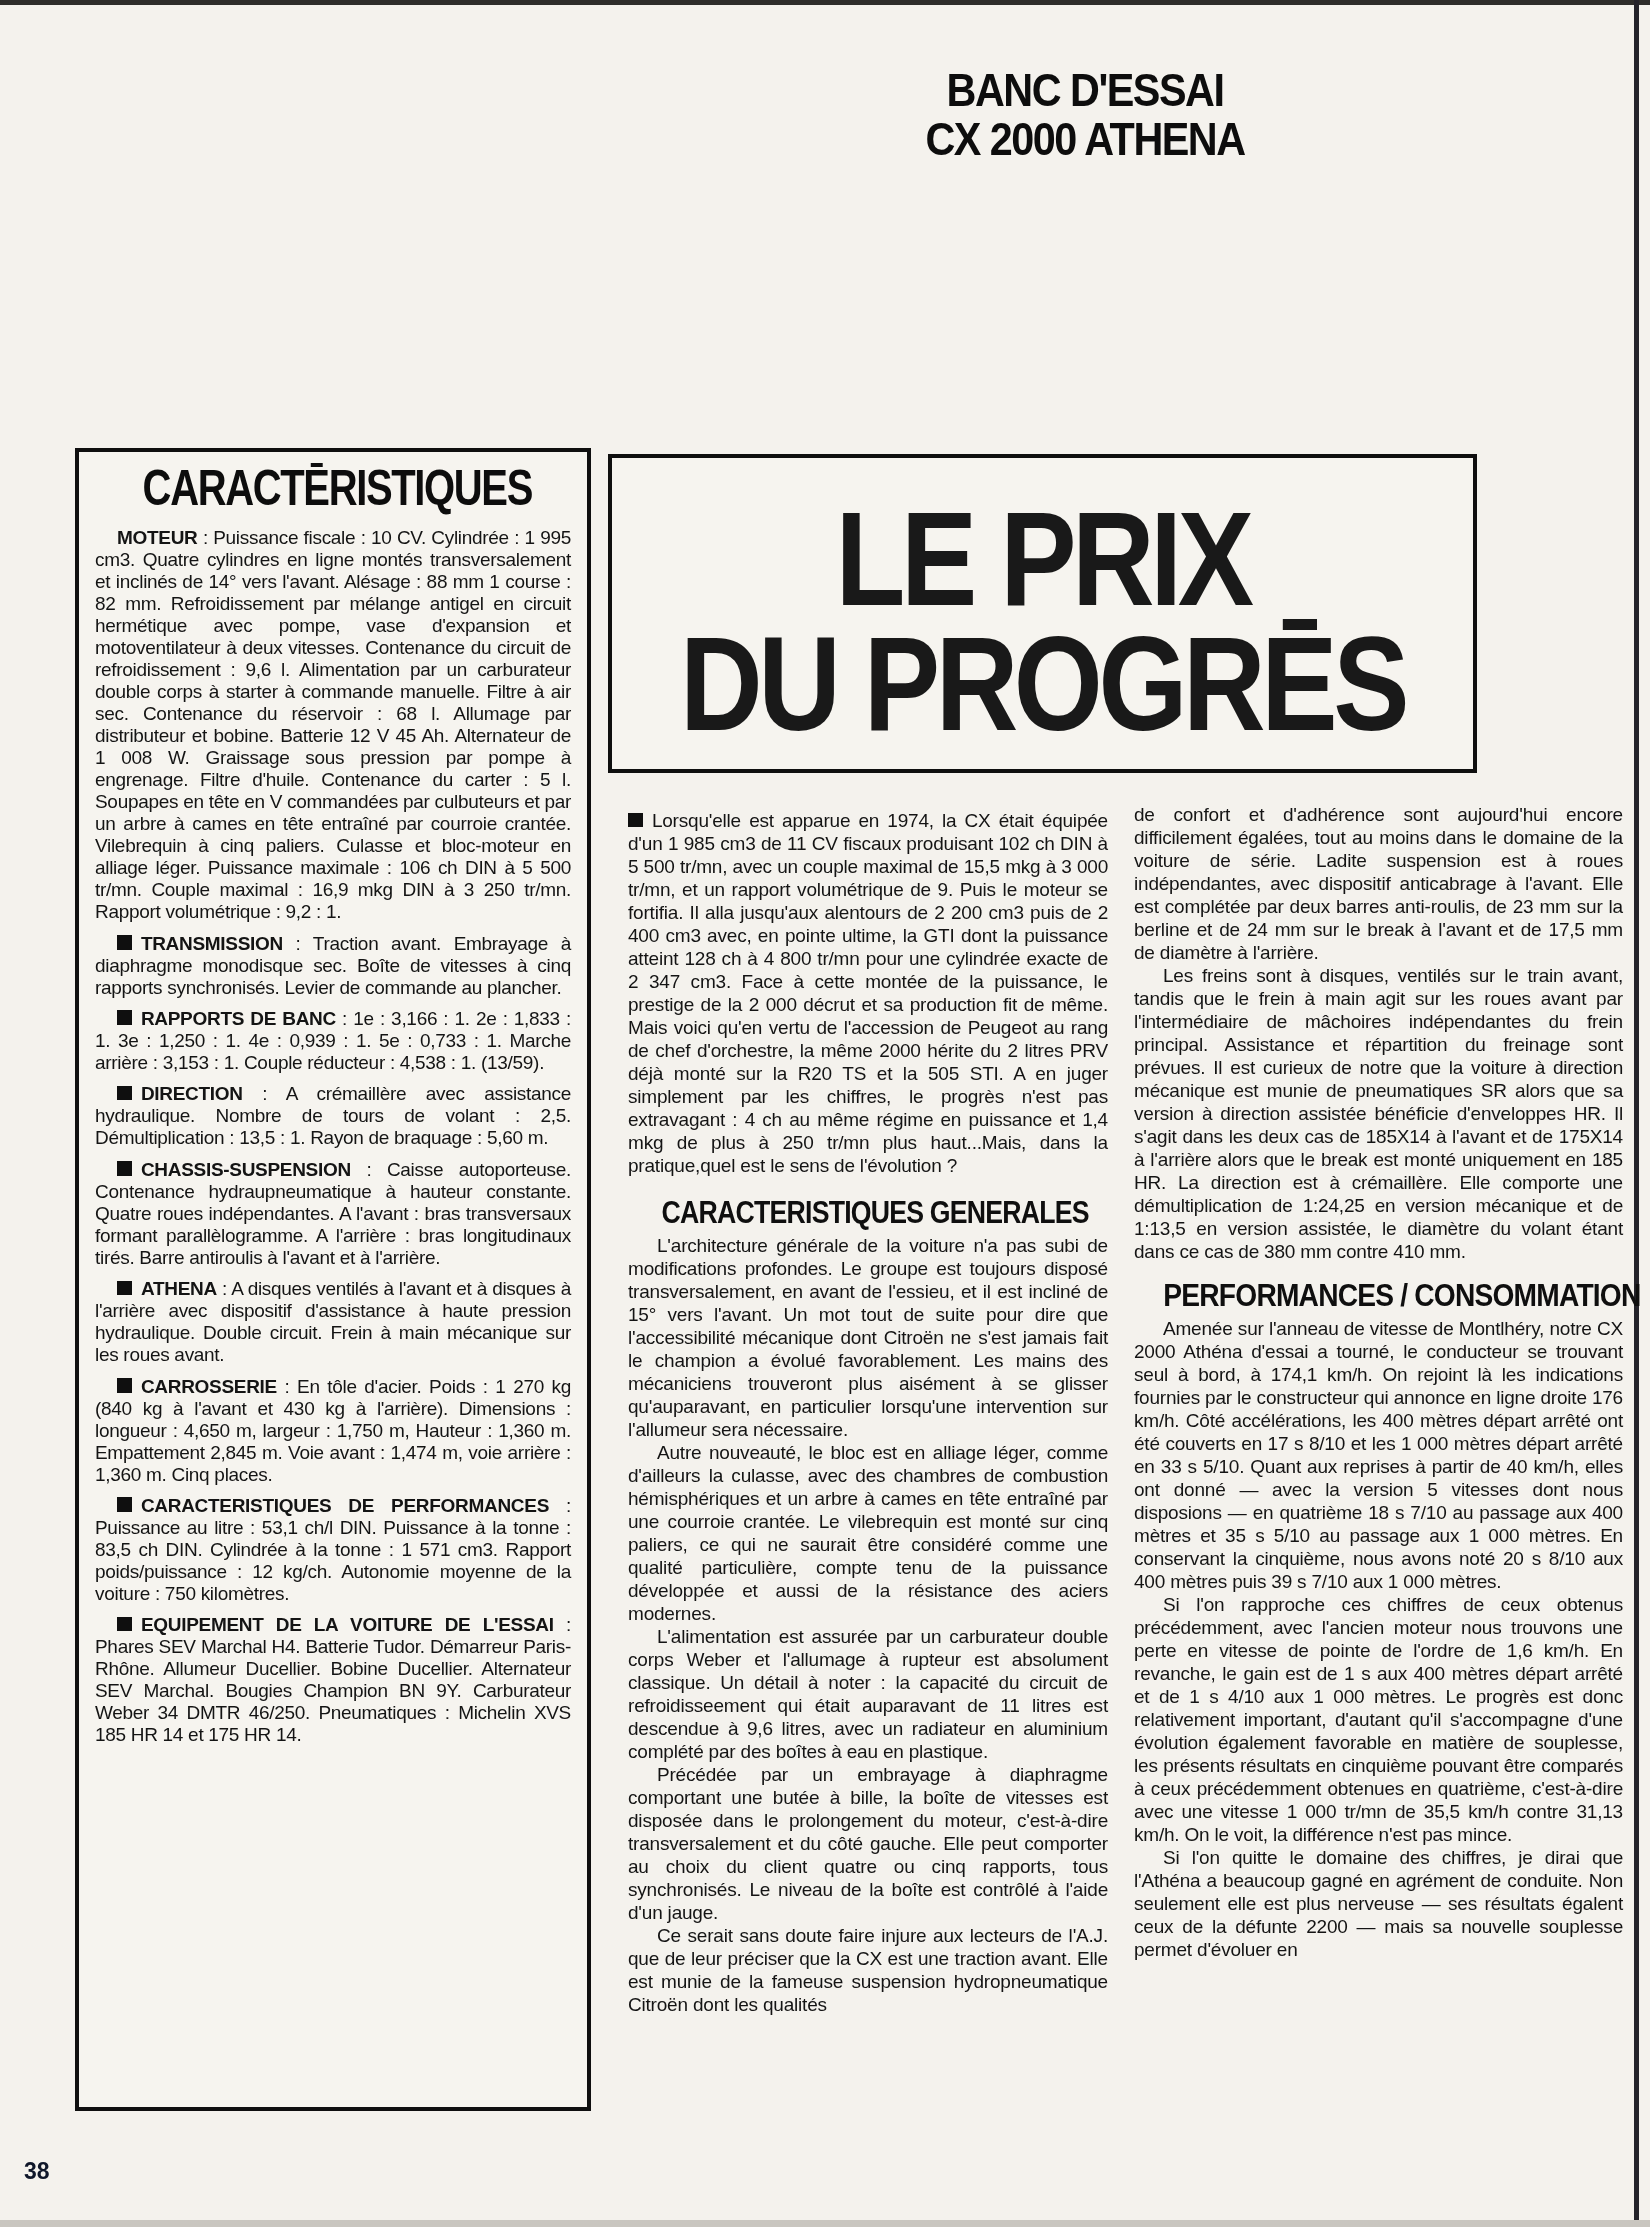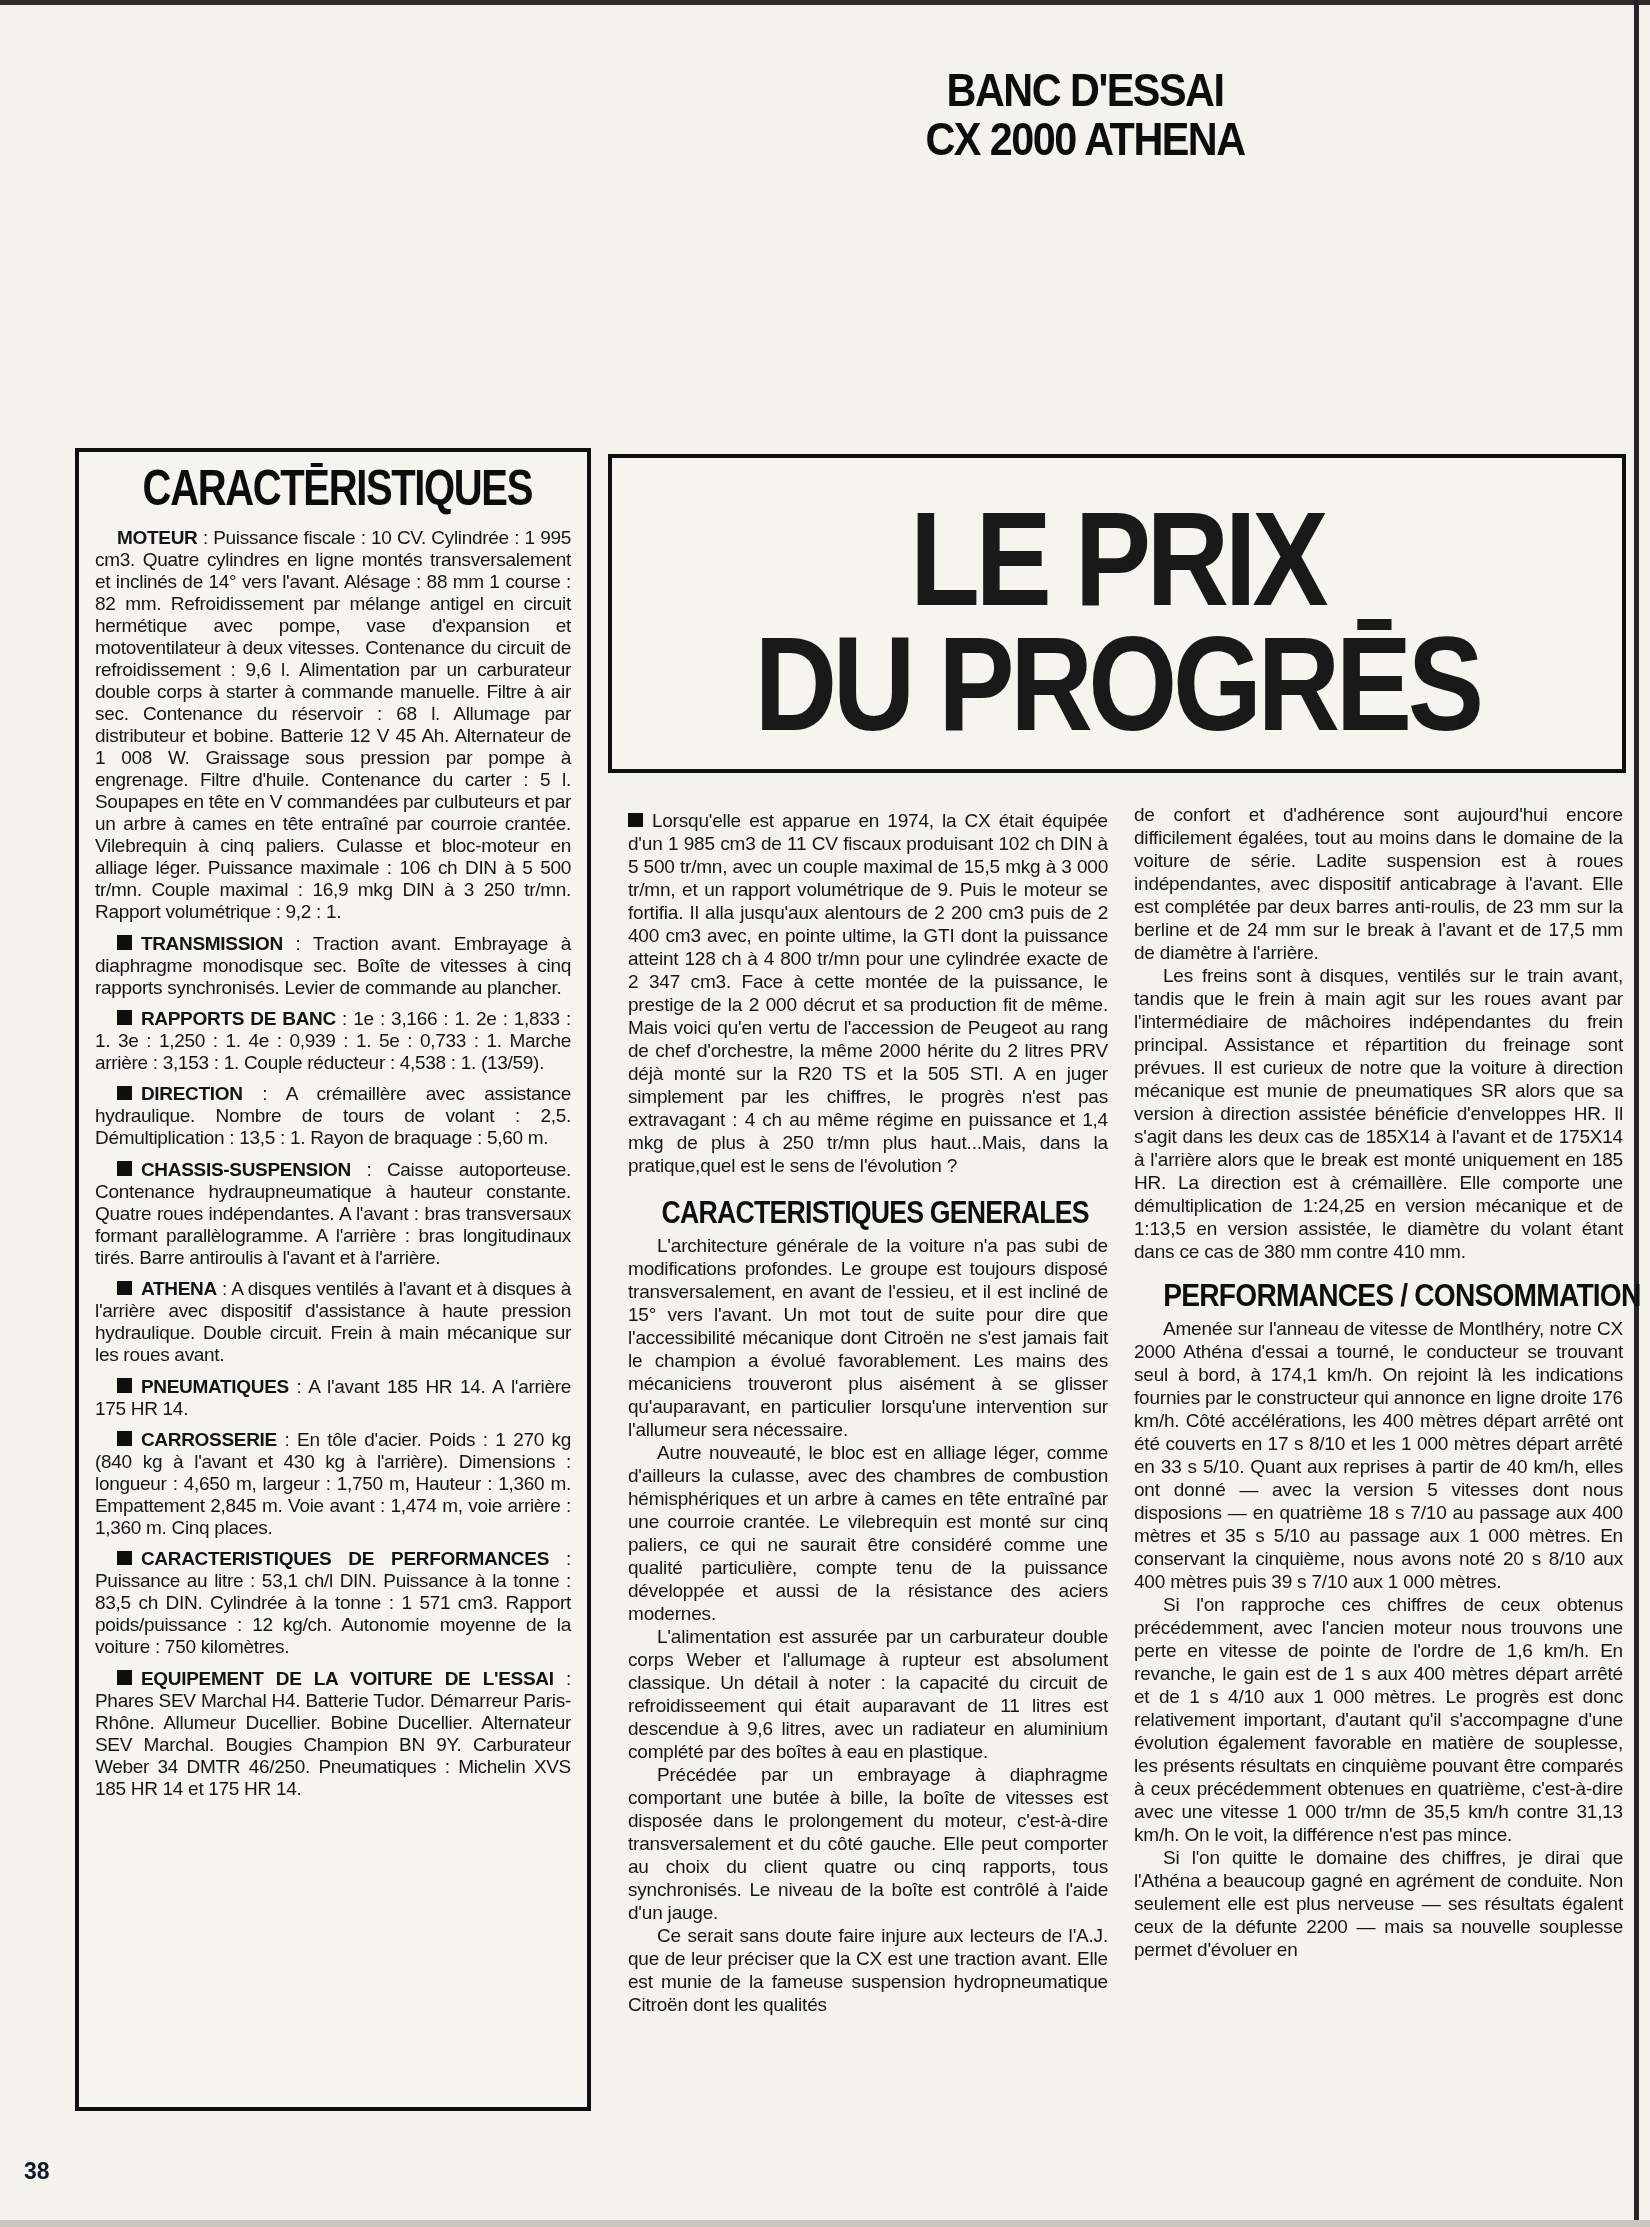--- a/index.html
+++ b/index.html
@@ -7,21 +7,21 @@
         font-family:"Liberation Sans",sans-serif;color:#141414;}
   
   .edge-top{position:absolute;left:0;top:0;width:100%;height:5.1px;background:#2e2d2b;}
   .edge-right{position:absolute;left:1634px;top:0;width:5.1px;height:100%;background:#24232a;}
   .edge-bottom{position:absolute;left:0;bottom:0;width:100%;height:6.8px;background:#c9c6c0;}
 
   .banner{position:absolute;left:837px;top:65px;width:496px;text-align:center;
           font-weight:700;font-size:47px;line-height:49px;letter-spacing:-1.7px;color:#0d0d0d;
           transform:scaleX(.88);transform-origin:center top;}
 
-  .headline-box{position:absolute;left:608px;top:454px;width:1018px;height:319px;
+  .headline-box{position:absolute;left:608px;top:454px;width:869px;height:319px;
           border:4.3px solid #0f0f0f;box-sizing:border-box;background:#f6f4ef;}
   .headline-line{width:100%;text-align:center;font-weight:700;font-size:133px;line-height:125px;
           letter-spacing:-5.1px;color:#191919;transform:scaleX(.86);transform-origin:center;}
   .headline-inner{padding-top:39px;}
 
   .specs-box{position:absolute;left:75px;top:448px;width:516px;height:1663px;
           border:4.3px solid #0f0f0f;box-sizing:border-box;background:#f6f4ef;
           padding:8.5px 16px 8.5px 16px;overflow:hidden;}
   .specs-title{text-align:center;font-weight:700;font-size:50px;line-height:53px;letter-spacing:-1.7px;
           color:#0d0d0d;transform:scaleX(.80);transform-origin:center;margin:1.7px 0 12px 0;}
@@ -70,21 +70,20 @@
     <p class="spec"><span class="sq"></span><b>TRANSMISSION</b><span> : Traction avant. Embrayage à diaphragme monodisque sec. Boîte de vitesses à cinq rapports synchronisés. Levier de commande au plancher.</span></p>
 
     <p class="spec"><span class="sq"></span><b>RAPPORTS DE BANC</b><span> : 1e : 3,166 : 1. 2e : 1,833 : 1. 3e : 1,250 : 1. 4e : 0,939 : 1. 5e : 0,733 : 1. Marche arrière : 3,153 : 1. Couple réducteur : 4,538 : 1. (13/59).</span></p>
 
     <p class="spec"><span class="sq"></span><b>DIRECTION</b><span> : A crémaillère avec assistance hydraulique. Nombre de tours de volant : 2,5. Démultiplication : 13,5 : 1. Rayon de braquage : 5,60 m.</span></p>
 
     <p class="spec"><span class="sq"></span><b>CHASSIS-SUSPENSION</b><span> : Caisse autoporteuse. Contenance hydraupneumatique à hauteur constante. Quatre roues indépendantes. A l'avant : bras transversaux formant parallèlogramme. A l'arrière : bras longitudinaux tirés. Barre antiroulis à l'avant et à l'arrière.</span></p>
 
     <p class="spec"><span class="sq"></span><b>ATHENA</b><span> : A disques ventilés à l'avant et à disques à l'arrière avec dispositif d'assistance à haute pression hydraulique. Double circuit. Frein à main mécanique sur les roues avant.</span></p>
 
-    <p class="spec"><span class="sq"></span><b>PNEUMATIQUES</b><span> : A l'avant 185 HR 14. A l'arrière 175 HR 14.</span></p>
 
     <p class="spec"><span class="sq"></span><b>CARROSSERIE</b><span> : En tôle d'acier. Poids : 1 270 kg (840 kg à l'avant et 430 kg à l'arrière). Dimensions : longueur : 4,650 m, largeur : 1,750 m, Hauteur : 1,360 m. Empattement 2,845 m. Voie avant : 1,474 m, voie arrière : 1,360 m. Cinq places.</span></p>
 
     <p class="spec"><span class="sq"></span><b>CARACTERISTIQUES DE PERFORMANCES</b><span> : Puissance au litre : 53,1 ch/l DIN. Puissance à la tonne : 83,5 ch DIN. Cylindrée à la tonne : 1 571 cm3. Rapport poids/puissance : 12 kg/ch. Autonomie moyenne de la voiture : 750 kilomètres.</span></p>
 
     <p class="spec"><span class="sq"></span><b>EQUIPEMENT DE LA VOITURE DE L'ESSAI</b><span> : Phares SEV Marchal H4. Batterie Tudor. Démarreur Paris-Rhône. Allumeur Ducellier. Bobine Ducellier. Alternateur SEV Marchal. Bougies Champion BN 9Y. Carburateur Weber 34 DMTR 46/250. Pneumatiques : Michelin XVS 185 HR 14 et 175 HR 14.</span></p>
   </div>
 
   <div id="col1" class="col">
     <p><span class="sq"></span><span>Lorsqu'elle est apparue en 1974, la CX était équipée d'un 1 985 cm3 de 11 CV fiscaux produisant 102 ch DIN à 5 500 tr/mn, avec un couple maximal de 15,5 mkg à 3 000 tr/mn, et un rapport volumétrique de 9. Puis le moteur se fortifia. Il alla jusqu'aux alentours de 2 200 cm3 puis de 2 400 cm3 avec, en pointe ultime, la GTI dont la puissance atteint 128 ch à 4 800 tr/mn pour une cylindrée exacte de 2 347 cm3. Face à cette montée de la puissance, le prestige de la 2 000 décrut et sa production fit de même. Mais voici qu'en vertu de l'accession de Peugeot au rang de chef d'orchestre, la même 2000 hérite du 2 litres PRV déjà monté sur la R20 TS et la 505 STI. A en juger simplement par les chiffres, le progrès n'est pas extravagant : 4 ch au même régime en puissance et 1,4 mkg de plus à 250 tr/mn plus haut...Mais, dans la pratique,quel est le sens de l'évolution ?</span></p>

